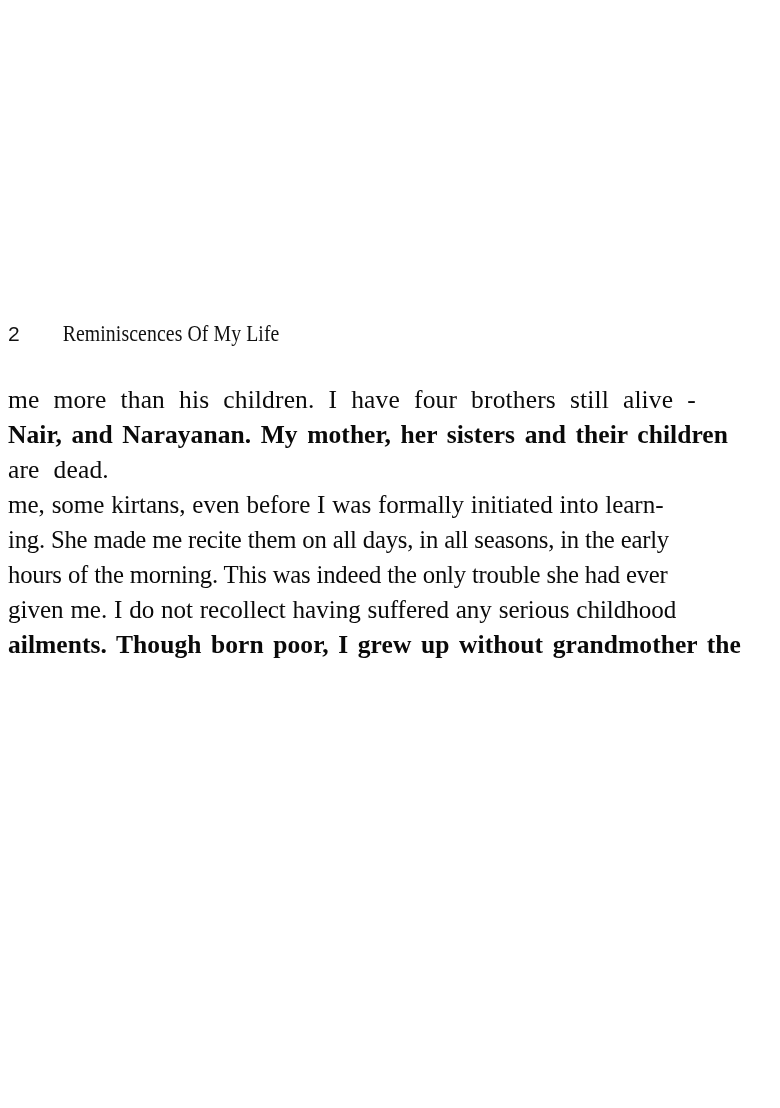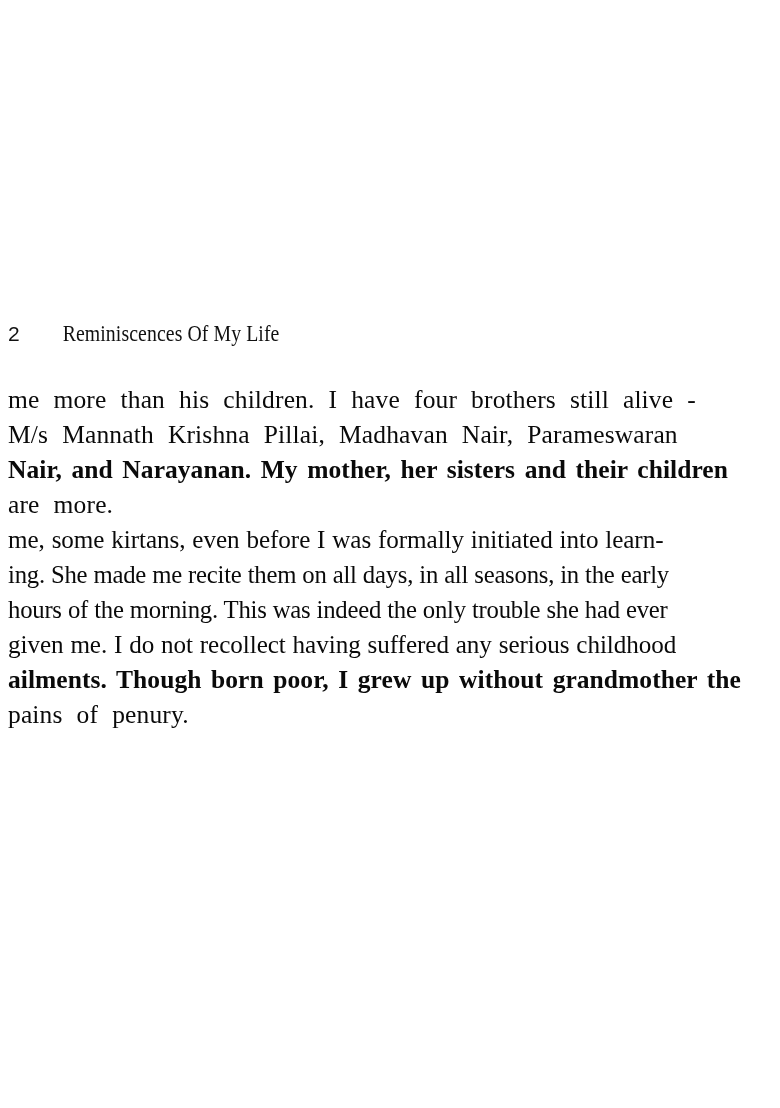--- a/index.html
+++ b/index.html
@@ -93,29 +93,27 @@
 
   <div class="running-head">
     <span class="folio">2</span>
     <span class="head-title">Reminiscences Of My Life</span>
   </div>
 
   <div class="body-block">
 
     <div>
       <div class="text-line set-loose scaled">me more than his children. I have four brothers still alive -</div>
-      <div class="text-line set-loose scaled">M/s Mannath Krishna Pillai, Madhavan Nair, Parameswaran</div>
       <div class="text-line set-normal scaled">Nair, and Narayanan. My mother, her sisters and their children</div>
-      <div class="text-line set-loose scaled">are more.</div>
+      <div class="text-line set-loose scaled">are dead.</div>
     </div>
 
     <div>
       <div class="text-line set-tight scaled">me, some kirtans, even before I was formally initiated into learn-</div>
       <div class="text-line set-xtight scaled">ing. She made me recite them on all days, in all seasons, in the early</div>
       <div class="text-line set-xtight scaled">hours of the morning. This was indeed the only trouble she had ever</div>
       <div class="text-line set-tight scaled">given me. I do not recollect having suffered any serious childhood</div>
       <div class="text-line set-normal scaled">ailments. Though born poor, I grew up without grandmother the</div>
-      <div class="text-line set-loose scaled">pains of penury.</div>
     </div>
 
   </div>
 
 </div>
 
 </body></html>

